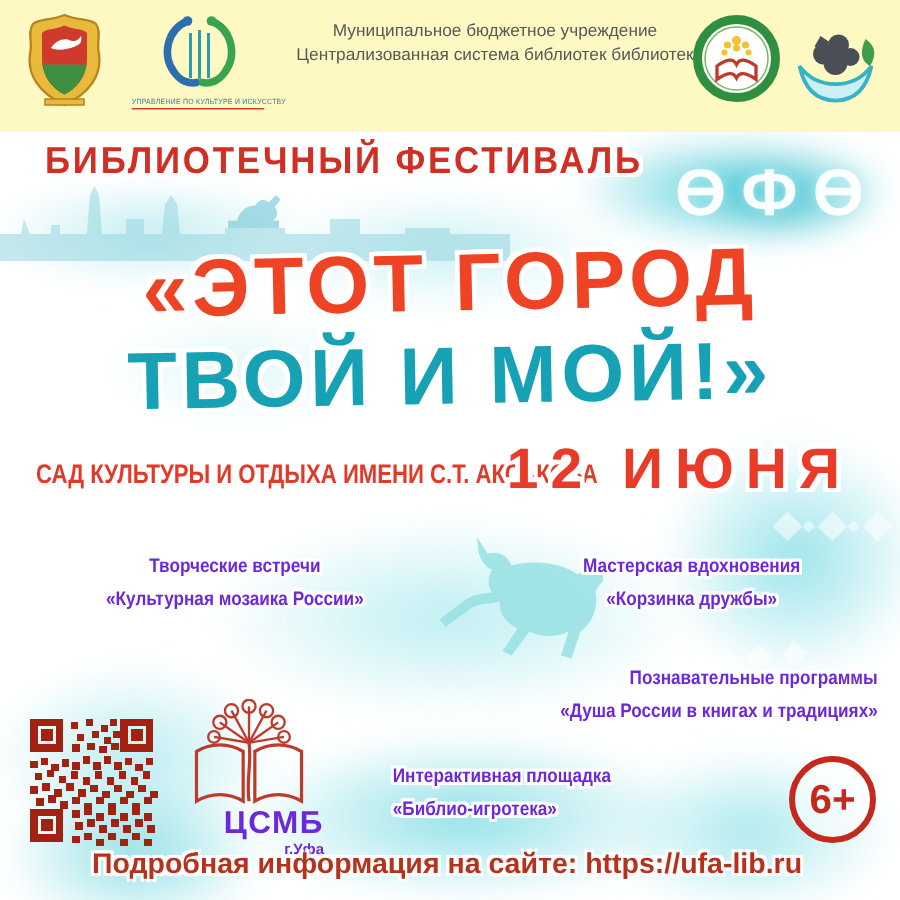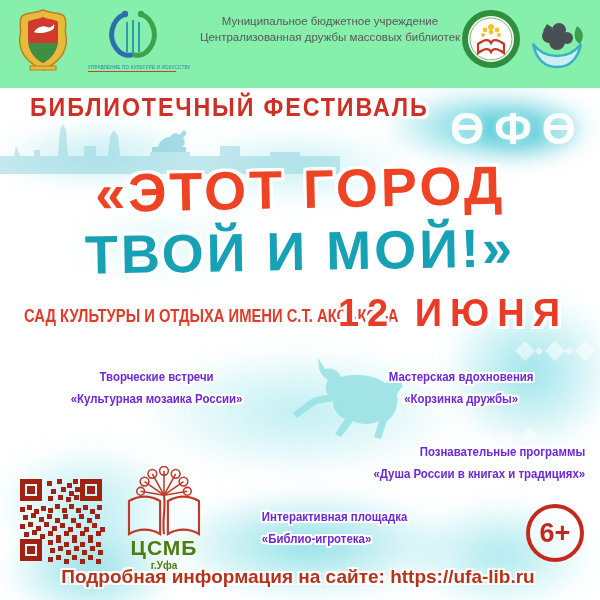--- a/index.html
+++ b/index.html
@@ -14,21 +14,21 @@
   .w3{left:-50px;top:108px;width:300px;height:95px;background:radial-gradient(closest-side,rgba(140,222,230,.55),rgba(140,222,230,0) 72%);}
   .w4{left:130px;top:112px;width:330px;height:110px;background:radial-gradient(closest-side,rgba(150,228,233,.5),rgba(150,228,233,0) 72%);}
   .w5{left:30px;top:196px;width:260px;height:100px;background:radial-gradient(closest-side,rgba(196,240,242,.55),rgba(196,240,242,0) 72%);}
   .w6{right:-50px;top:262px;width:240px;height:220px;background:radial-gradient(closest-side,rgba(88,210,221,.6),rgba(88,210,221,0) 74%);}
   .w7{left:80px;top:322px;width:440px;height:180px;background:radial-gradient(closest-side,rgba(138,226,232,.55),rgba(138,226,232,0) 74%);}
   .w8{left:-40px;top:420px;width:260px;height:170px;background:radial-gradient(closest-side,rgba(118,220,228,.5),rgba(118,220,228,0) 74%);}
   .w9{left:110px;top:470px;width:400px;height:150px;background:radial-gradient(closest-side,rgba(70,205,216,.6),rgba(70,205,216,0) 74%);}
   .w10{left:-30px;bottom:-40px;width:240px;height:140px;background:radial-gradient(closest-side,rgba(62,200,212,.55),rgba(62,200,212,0) 74%);}
   .w11{right:-30px;bottom:-30px;width:260px;height:150px;background:radial-gradient(closest-side,rgba(100,215,224,.55),rgba(100,215,224,0) 74%);}
   
-  .header{position:absolute;left:0;top:0;right:0;height:88px;background:#86efac;z-index:6;}
+  .header{position:absolute;left:0;top:0;right:0;height:88px;background:#fef9c3;z-index:6;}
   .org-text{position:absolute;left:185px;top:14px;width:290px;text-align:center;
     font-size:11.5px;line-height:15.5px;color:#57585a;}
   .logo{position:absolute;}
   .coa{left:18px;top:8px;}
   .lyre{left:84px;top:10px;width:96px;text-align:center;}
   .lyre-caption{display:block;font-size:5px;letter-spacing:.2px;color:#2d7ea5;border-bottom:1px solid #d0402f;padding-bottom:1px;white-space:nowrap;transform:scaleX(.92);transform-origin:center;}
   .emblem{left:462px;top:10px;}
   .hands{left:527px;top:10px;}
   
   .skyline{position:absolute;left:0;top:116px;z-index:1;}
@@ -56,21 +56,21 @@
   .ev1 .inner{transform-origin:right;}
   .ev2{left:0;right:0;top:441px;text-align:right;}
   .ev3{right:88px;top:506px;width:270px;text-align:left;}
   .ev3 .inner{transform-origin:right;}
   .horse{position:absolute;left:272px;top:350px;z-index:2;}
   .ornament{position:absolute;z-index:1;opacity:.55;}
   .orn1{right:2px;top:334px;}
   .orn2{right:60px;top:424px;transform:rotate(-6deg);}
   
   .qr{position:absolute;left:15px;top:474px;z-index:3;}
-  .csmb{position:absolute;left:112px;top:466px;width:104px;text-align:center;z-index:3;color:#4d7c0f;}
+  .csmb{position:absolute;left:112px;top:466px;width:104px;text-align:right;z-index:3;color:#6d28d9;}
   .csmb-acronym{font-size:21px;font-weight:800;letter-spacing:1px;margin-top:-4px;}
   .csmb-city{font-size:10px;font-weight:700;}
   .age{position:absolute;right:16px;top:504px;width:50px;height:50px;z-index:3;
     border:4px solid #c5291d;border-radius:50%;display:flex;align-items:center;justify-content:center;
     font-size:27px;font-weight:800;color:#c5291d;background:rgba(255,255,255,.55);}
   .site{position:absolute;left:0;right:4px;top:566px;z-index:3;text-align:center;
     font-size:19px;font-weight:700;color:#b5331d;
     text-shadow:0 0 3px #fff,0 0 3px #fff,-2px -2px 0 #fff,2px -2px 0 #fff,-2px 2px 0 #fff,2px 2px 0 #fff;}
 </style>
 </head>
@@ -135,21 +135,21 @@
         <line x1="27" y1="12" x2="27" y2="42" stroke="#2c9db0" stroke-width="2"></line>
         <line x1="33" y1="10" x2="33" y2="43" stroke="#2c9db0" stroke-width="2"></line>
         <line x1="39" y1="12" x2="39" y2="42" stroke="#2c9db0" stroke-width="2"></line>
         <circle cx="25" cy="4" r="3.2" fill="#2c6fae"></circle>
           <circle cx="41" cy="4" r="3.2" fill="#3aa34d"></circle>
       </svg>
       <span class="lyre-caption">УПРАВЛЕНИЕ ПО КУЛЬТУРЕ И ИСКУССТВУ</span>
     </div>
     <div class="org-text">
       <div>Муниципальное бюджетное учреждение</div>
-      <div>Централизованная дружбы массовых библиотек</div>
+      <div>Централизованная система библиотек библиотек</div>
     </div>
     <svg class="logo emblem" width="58" height="58" viewBox="0 0 58 58">
       <circle cx="29" cy="29" r="26" fill="#ffffff" stroke="#2f8f3f" stroke-width="6"></circle>
       <circle cx="29" cy="29" r="21" fill="none" stroke="#7bb661" stroke-width="1"></circle>
       <g fill="#f2c230">
           <circle cx="29" cy="17" r="3"></circle>
           <circle cx="23" cy="20" r="2.4"></circle>
           <circle cx="35" cy="20" r="2.4"></circle>
           <circle cx="21" cy="25" r="2"></circle>
           <circle cx="37" cy="25" r="2"></circle>

